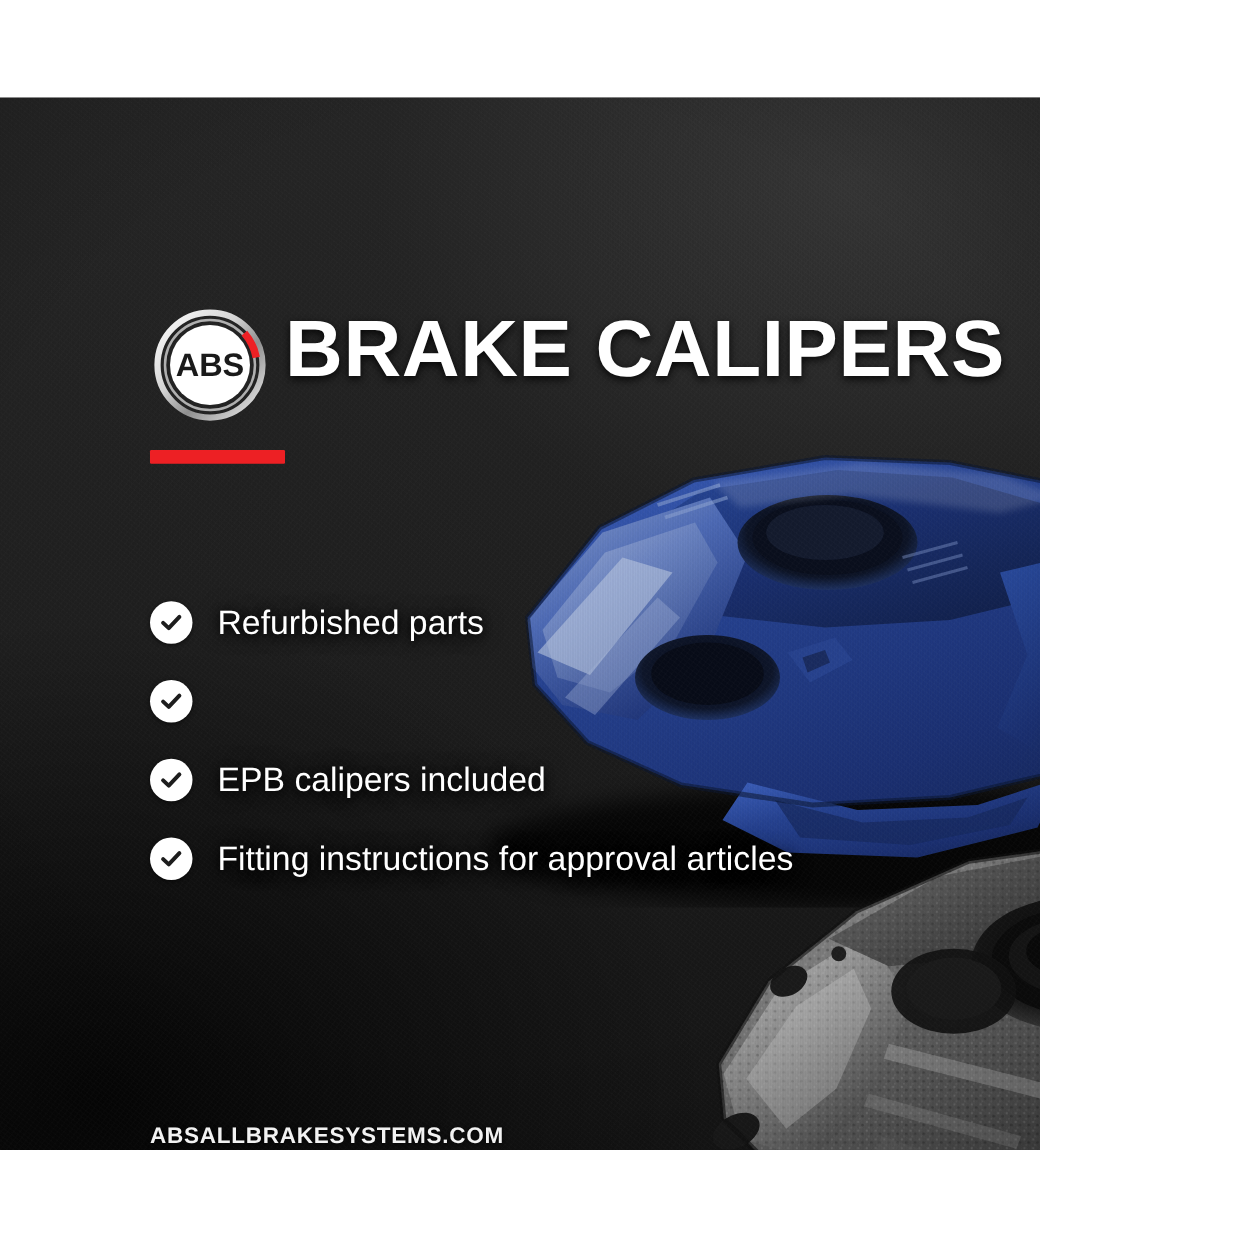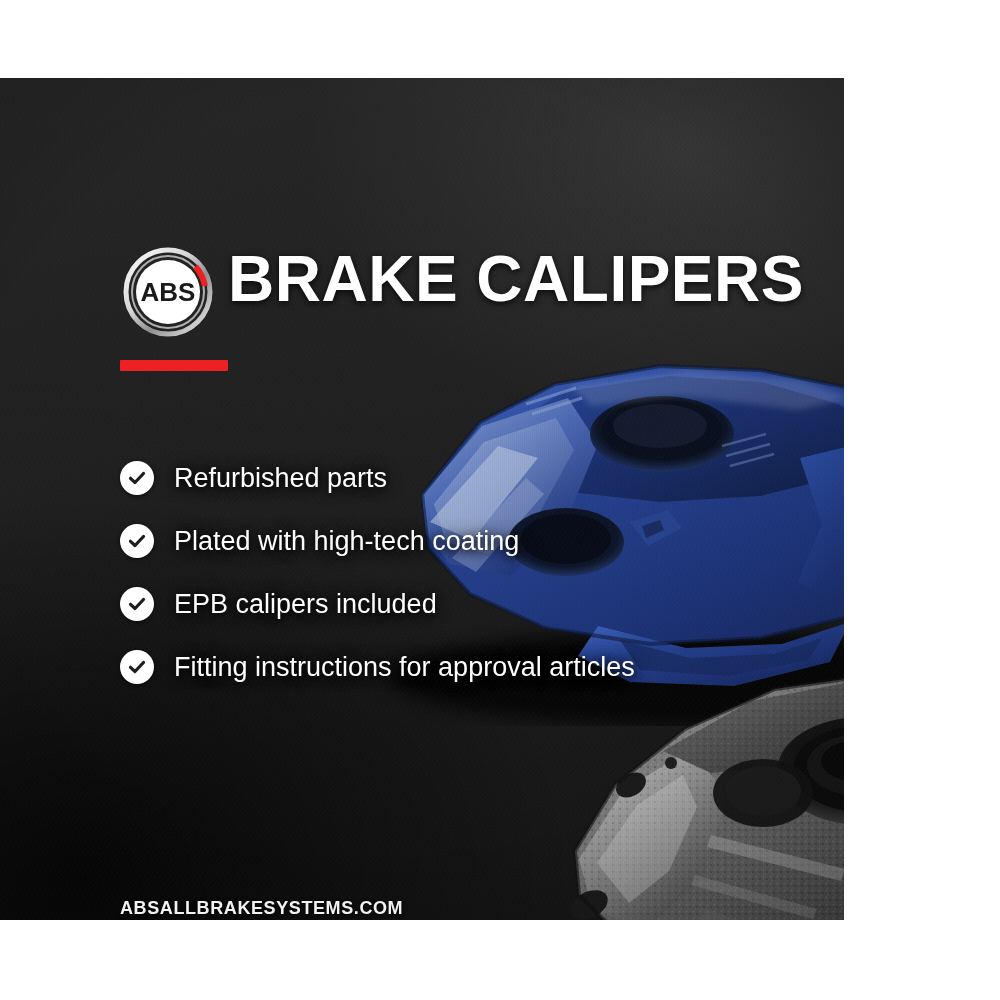--- a/index.html
+++ b/index.html
@@ -8,21 +8,20 @@
   #stage{position:relative;width:1000px;height:1000px;background:#ffffff;overflow:hidden;}
 
   
   #panel{
     position:absolute;left:0;top:78px;width:832px;height:842px;
     background:
       radial-gradient(120% 90% at 82% 8%, rgba(70,70,70,.55) 0%, rgba(40,40,40,.25) 38%, rgba(0,0,0,0) 70%),
       radial-gradient(90% 70% at 10% 95%, rgba(0,0,0,.75) 0%, rgba(0,0,0,0) 65%),
       linear-gradient(160deg,#262626 0%,#1e1e1e 45%,#141414 100%);
     overflow:hidden;
-    padding-left:12px;
   }
   
   #grain{
     position:absolute;inset:0;opacity:.5;pointer-events:none;
     background-image:
       repeating-linear-gradient(37deg, rgba(255,255,255,.022) 0 1px, rgba(0,0,0,0) 1px 3px),
       repeating-linear-gradient(-53deg, rgba(255,255,255,.018) 0 1px, rgba(0,0,0,0) 1px 4px),
       repeating-linear-gradient(90deg, rgba(0,0,0,.05) 0 1px, rgba(0,0,0,0) 1px 2px);
   }
   #vignette{
@@ -40,21 +39,21 @@
     color:#ffffff;font-size:64px;line-height:58px;font-weight:bold;
     letter-spacing:.5px;white-space:nowrap;
     font-family:"Liberation Sans",sans-serif;
     text-shadow:0 2px 7px rgba(0,0,0,.85);
   }
 
   
   #rule{position:absolute;left:120px;top:282px;width:108px;height:11px;border-radius:1px;}
 
   
-  #bullets{position:absolute;left:120px;top:368px;}
+  #bullets{position:absolute;left:120px;top:388px;}
   .brow{display:flex;align-items:center;height:63px;}
   .bicon{
     flex:0 0 auto;width:34px;height:34px;border-radius:50%;
     background:#ffffff;display:flex;align-items:center;justify-content:center;
     box-shadow:0 1px 4px rgba(0,0,0,.6);
   }
   .bicon svg{display:block;}
   .blabel{
     margin-left:20px;color:#ffffff;font-size:27px;line-height:30px;
     white-space:nowrap;font-family:"Liberation Sans",sans-serif;
@@ -293,21 +292,20 @@
         </span>
         <span class="blabel">Refurbished parts</span>
       </div>
 
       <div class="brow">
         <span class="bicon">
           <svg width="22" height="22" viewBox="0 0 22 22">
               <path d="M4.5 11.3 L9 15.5 L17.5 6.5" fill="none" stroke="#1d1d1d" stroke-width="3.2" stroke-linecap="round" stroke-linejoin="round"></path>
             </svg>
         </span>
-        <span class="blabel">Plated with high-tech coating</span>
       </div>
 
       <div class="brow">
         <span class="bicon">
           <svg width="22" height="22" viewBox="0 0 22 22">
               <path d="M4.5 11.3 L9 15.5 L17.5 6.5" fill="none" stroke="#1d1d1d" stroke-width="3.2" stroke-linecap="round" stroke-linejoin="round"></path>
             </svg>
         </span>
         <span class="blabel">EPB calipers included</span>
       </div>

